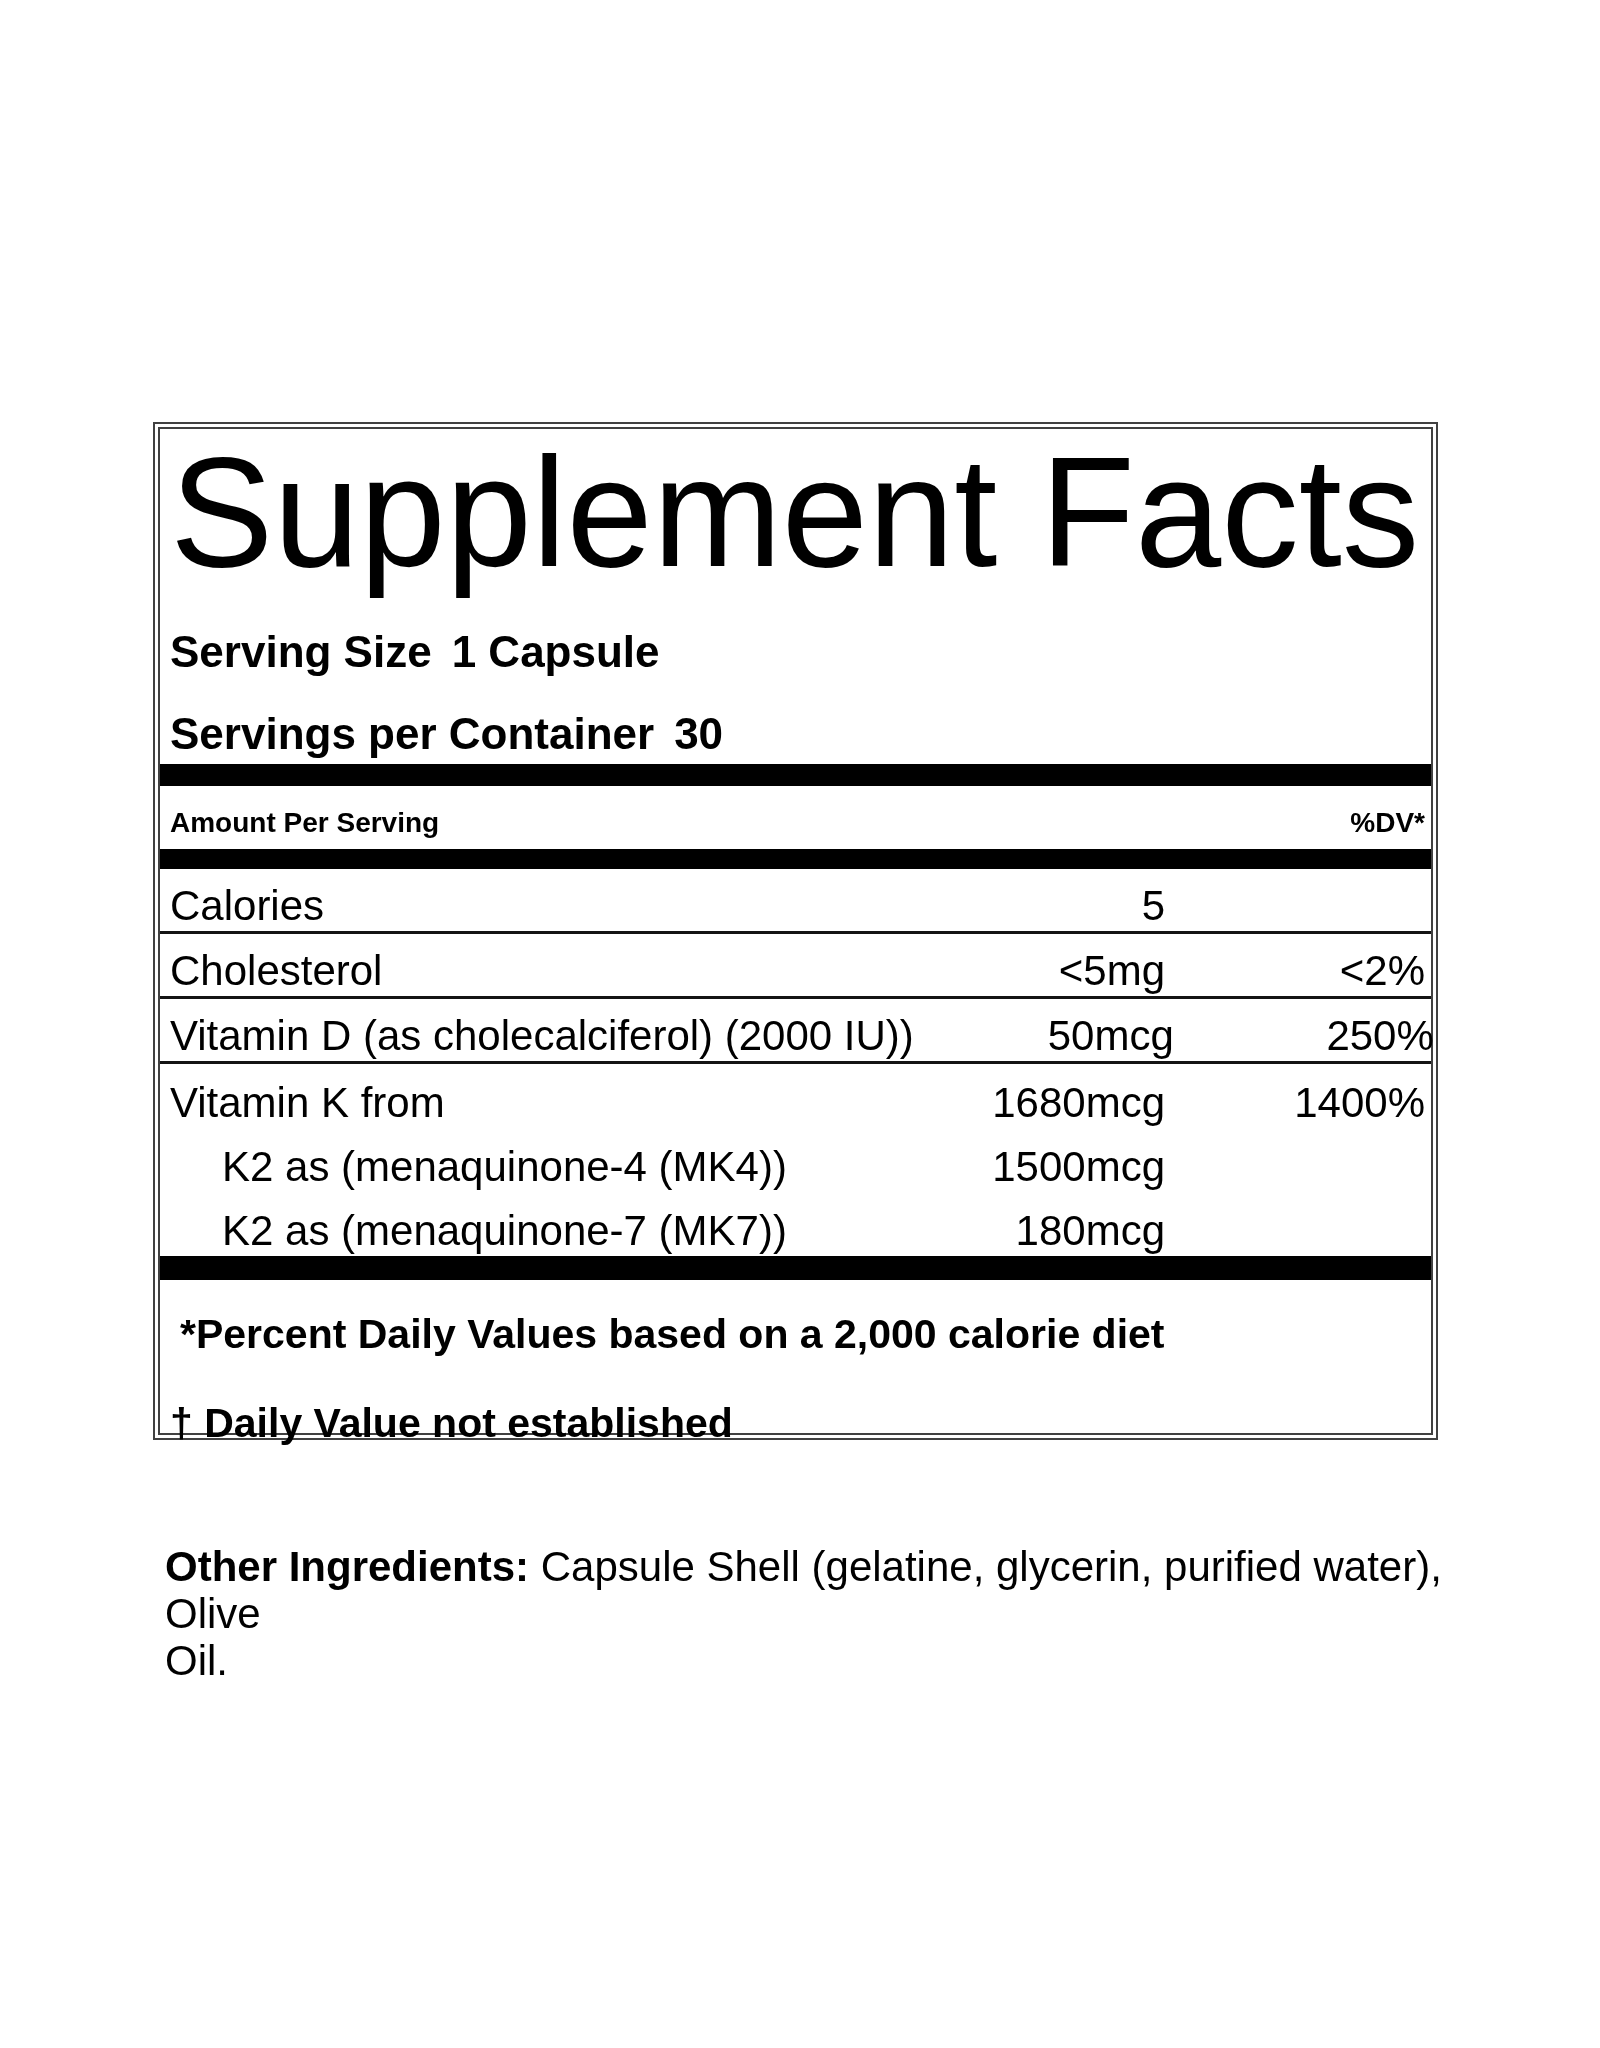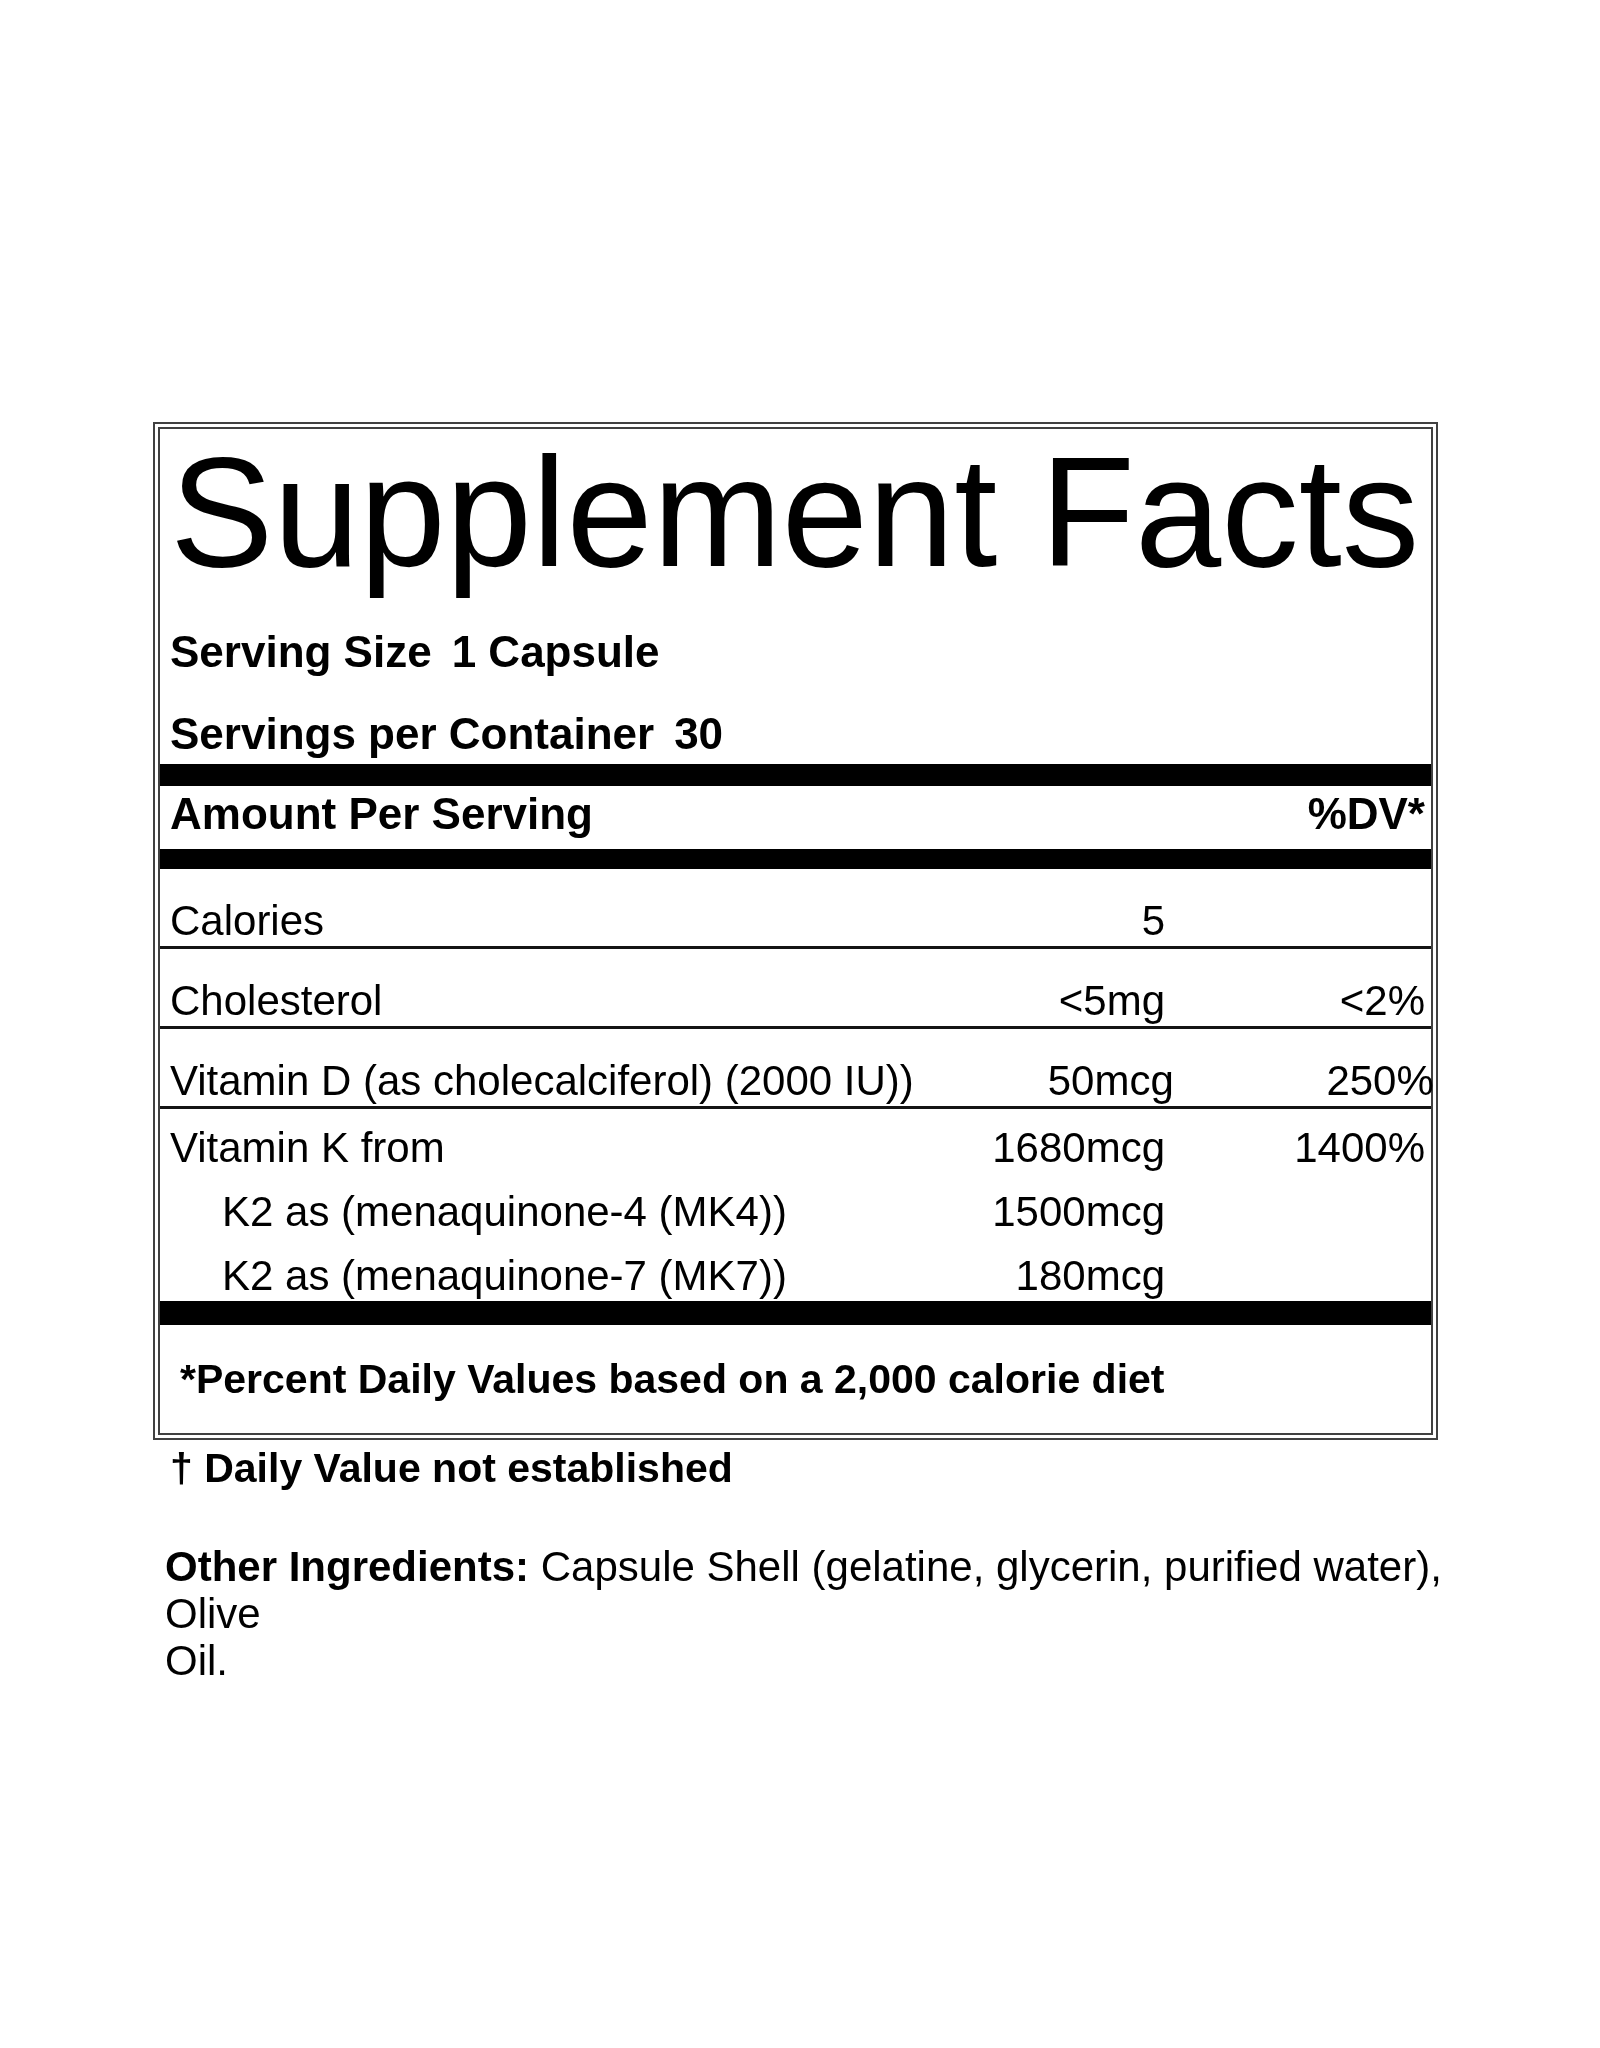--- a/index.html
+++ b/index.html
@@ -26,29 +26,29 @@
   .serving-gap { display:inline-block; width:20px; }
 
   .bar { background:#000; }
   .bar-a { height:22px; margin-top:5px; }
   .bar-b { height:20px; }
   .bar-c { height:24px; }
 
   .head-row {
     height:63px; box-sizing:border-box;
     display:flex; justify-content:space-between; align-items:flex-end;
-    padding:0 6px 10px 10px; font-weight:700; font-size:44px;
+    padding:0 6px 10px 10px; font-weight:700; font-size:28px;
   }
 
   .row {
     display:grid; grid-template-columns:1fr 260px 260px; align-items:end;
     box-sizing:border-box; height:64px; padding:0 6px 2px 10px;
     font-size:42px; line-height:1.1;
   }
-  .row.sep { border-bottom:3px solid #141414; height:80px; }
+  .row.sep { border-bottom:3px solid #141414; height:65px; }
   .row .amt, .row .dv { text-align:right; white-space:nowrap; }
   .row .name { white-space:nowrap; }
   .row.indent .name { padding-left:52px; }
 
   .footnote { padding:0 10px; font-weight:700; font-size:41px; line-height:48px; }
   .footnote.fn1 { margin-top:30px;padding-left:20px; }
   .footnote.fn2 { margin-top:14px; }
 
   .other {
     position:absolute; left:165px; top:1543px; width:1280px; margin:0;

